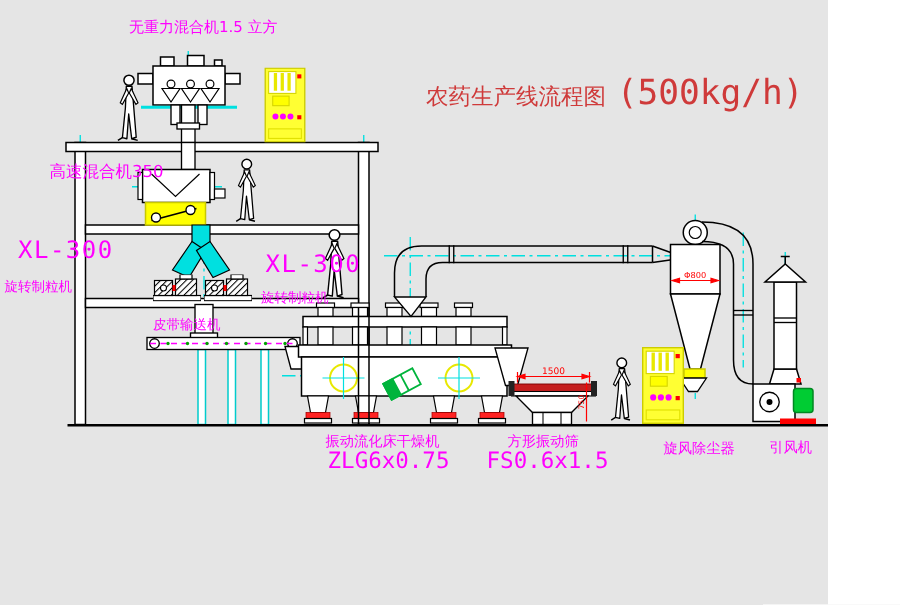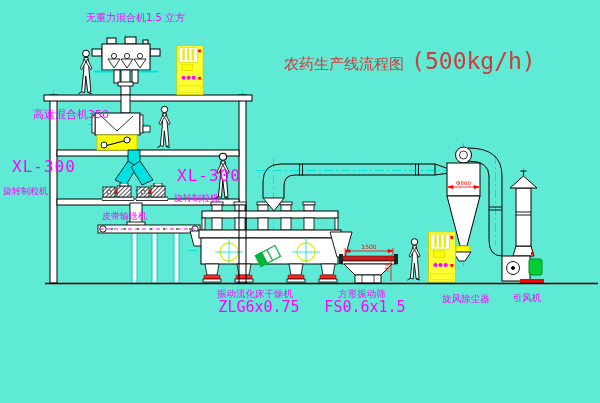--- a/index.html
+++ b/index.html
@@ -1,16 +1,16 @@
 <!DOCTYPE html>
 <html><head>
 <meta charset="utf-8">
 <style>
   html,body{margin:0;padding:0;background:#ffffff;}
-  .canvas{position:relative;width:600px;height:403px;background:#5eead4;overflow:hidden;
+  .canvas{position:relative;width:552px;height:403px;background:#e5e5e5;overflow:hidden;
           font-family:"DejaVu Sans","Liberation Sans",sans-serif;}
   svg{display:block;}
   text{font-family:"DejaVu Sans","Liberation Sans",sans-serif;}
   .cad{font-family:"DejaVu Sans Mono","Liberation Mono",monospace;}
   .mag{fill:#ff00ff;}
   .red{fill:#ff0000;}
 </style>
 </head>
 <body>
 

